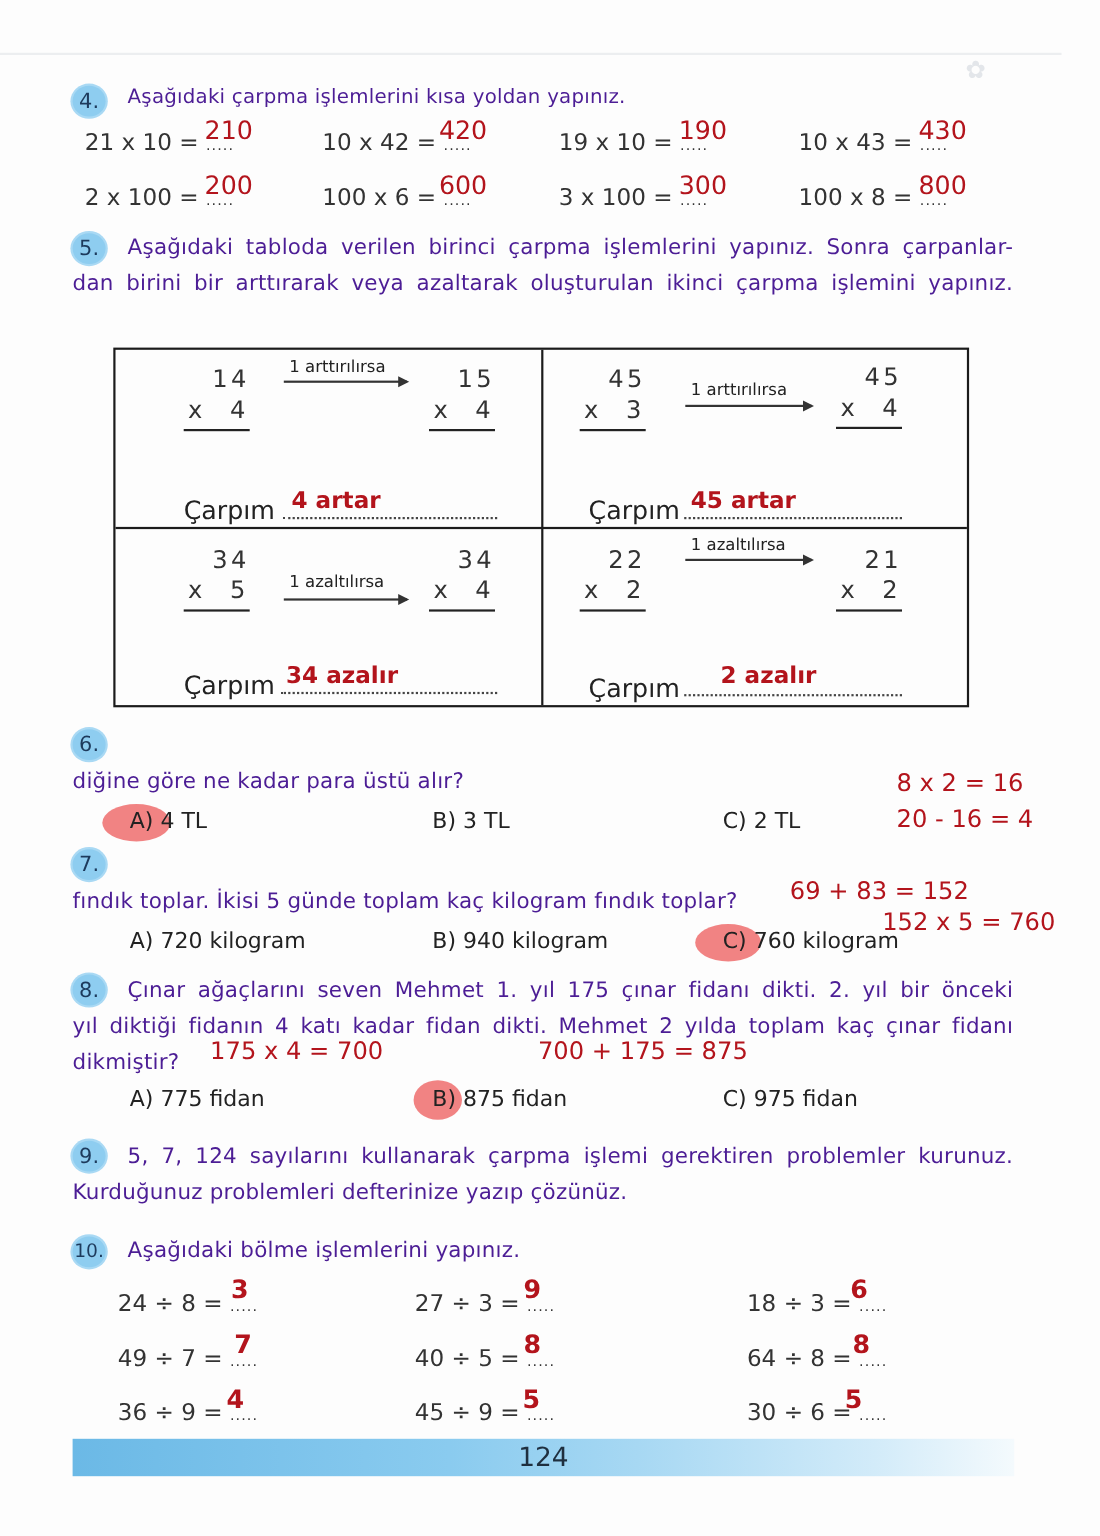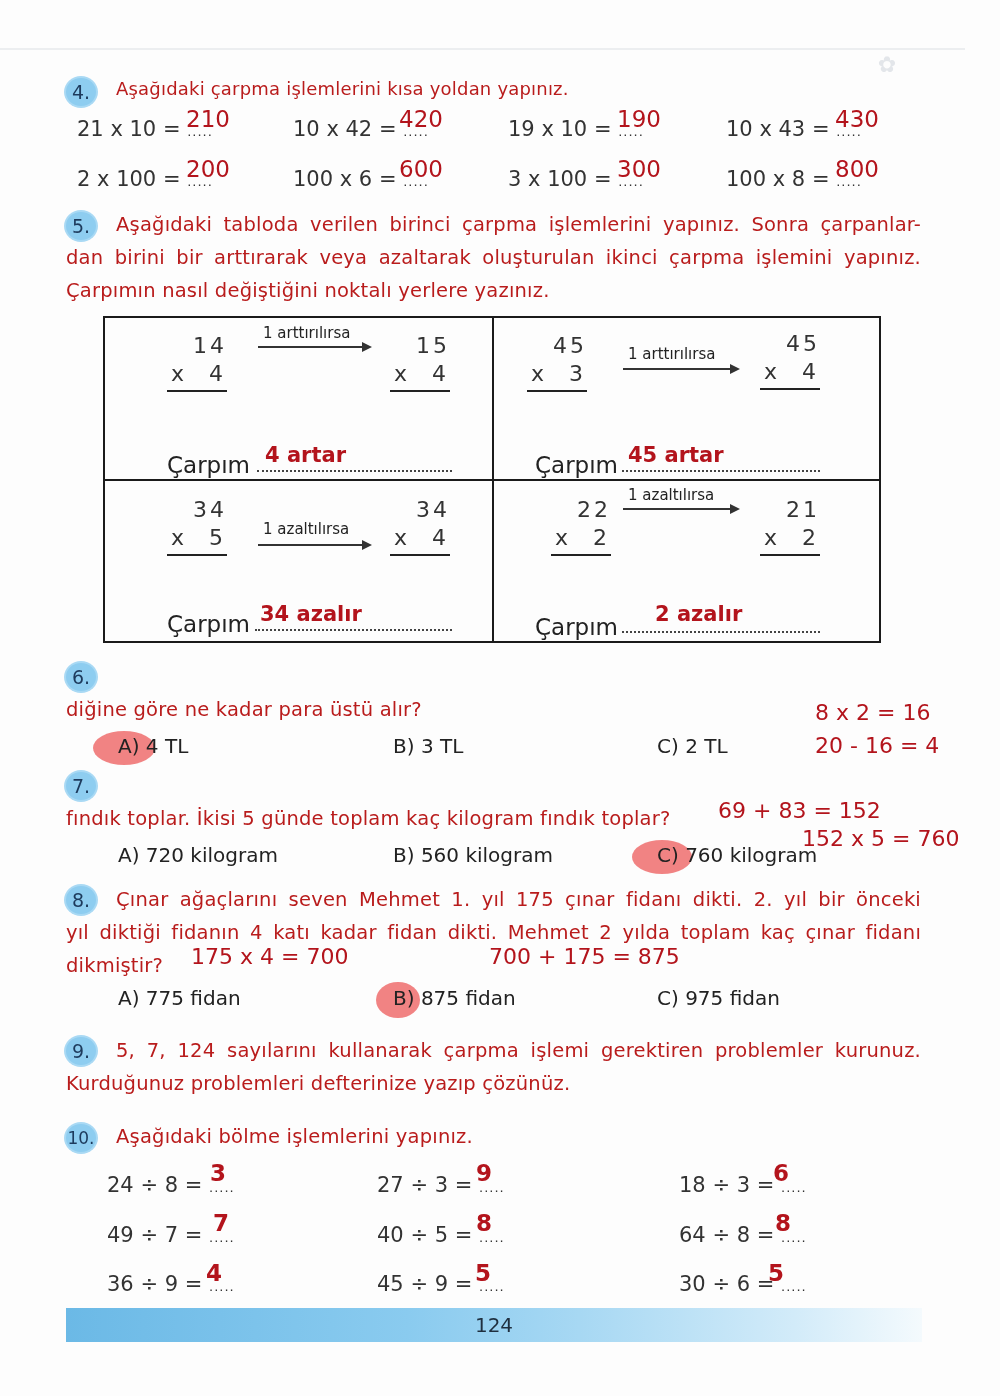--- a/index.html
+++ b/index.html
@@ -6,21 +6,21 @@
   html, body { width: 1000px; height: 1396px; background: #ffffff; overflow: hidden; }
   body { position: relative; font-family: "DejaVu Sans", sans-serif; color: #1e1e1e; }
   .page { position: absolute; left: 0; top: 0; width: 1000px; height: 1396px; background: #fdfdfd; }
   .faint-rule { position: absolute; left: 0; top: 48px; width: 965px; height: 2px; background: #eceef0; }
   .ghost-logo { position: absolute; left: 828px; top: 52px; width: 118px; height: 30px; color: #e3e6ea; font-size: 22px; text-align: center; }
   .badge {
     position: absolute; width: 30px; height: 28px; border-radius: 50%;
     background: #8ecdf0; color: #1d3a5c; font-size: 19px; line-height: 28px; text-align: center;
     box-shadow: 0 0 0 2px #a9d9f4;
   }
-  .q-text { position: absolute; font-size: 19.5px; line-height: 33px; color: #b91c1c; letter-spacing: 0.2px; }
+  .q-text { position: absolute; font-size: 19.5px; line-height: 33px; color: #4c1d95; letter-spacing: 0.2px; }
   .q-text.justify { text-align: justify; text-align-last: justify; }
   .eq { position: absolute; font-size: 21px; color: #333; white-space: nowrap; }
   .eq .dots { font-size: 13px; letter-spacing: 1px; color: #333; }
   .ans { position: absolute; font-size: 23px; color: #b3141c; font-weight: normal; white-space: nowrap; }
   .ans.bold { font-weight: bold; }
 
   
   .tbl { position: absolute; left: 103px; top: 316px; width: 778px; height: 327px; border: 2px solid #1b1b1b; }
   .tbl .vline { position: absolute; left: 387px; top: 0; width: 2px; height: 100%; background: #1b1b1b; }
   .tbl .hline { position: absolute; left: 0; top: 161px; width: 100%; height: 2px; background: #1b1b1b; }
@@ -33,21 +33,21 @@
   .carpim { position: absolute; font-size: 23px; color: #222; white-space: nowrap; }
   .dotline { position: absolute; height: 2px; border-bottom: 2px dotted #444; }
   .tbl-ans { position: absolute; font-size: 21px; color: #b3141c; font-weight: bold; white-space: nowrap; }
 
   .opt { position: absolute; font-size: 20px; color: #222; white-space: nowrap; }
   .highlight { position: absolute; background: #f07c7c; border-radius: 50%; opacity: 0.95; }
   .work { position: absolute; font-size: 22px; color: #b3141c; white-space: nowrap; }
 
   .footer-bar { position: absolute; left: 66px; top: 1308px; width: 856px; height: 34px;
     background: linear-gradient(90deg, #6bb9e6 0%, #8acbef 40%, #a7d8f3 60%, #d2ebf9 85%, #f4fafd 100%); }
-  .page-num { position: absolute; left: 0; top: 0; width: 100%; text-align: center; font-size: 20px; line-height: 34px; color: #1f2f3f; }
+  .page-num { position: absolute; left: 0; top: 0; width: 100%; text-align: center; font-size: 24px; line-height: 34px; color: #1f2f3f; }
 </style>
 </head>
 <body>
 
 <div class="page">
   <div class="faint-rule"></div>
   <div class="ghost-logo">✿</div>
 
   <div class="badge" style="left:66px; top:78px;">4.</div>
   <div class="q-text" style="left:116px; top:72px; font-size:18px;">Aşağıdaki çarpma işlemlerini kısa yoldan yapınız.</div>
@@ -66,21 +66,20 @@
   <div class="eq" style="left:293px; top:167px;"><span>100 x 6 =</span> <span class="dots">.....</span></div>
   <div class="ans" style="left:399px; top:156px;">600</div>
   <div class="eq" style="left:508px; top:167px;"><span>3 x 100 =</span> <span class="dots">.....</span></div>
   <div class="ans" style="left:617px; top:156px;">300</div>
   <div class="eq" style="left:726px; top:167px;"><span>100 x 8 =</span> <span class="dots">.....</span></div>
   <div class="ans" style="left:835px; top:156px;">800</div>
 
   <div class="badge" style="left:66px; top:212px;">5.</div>
   <div class="q-text justify" style="left:66px; top:241px; width:855px;">dan birini bir arttırarak veya azaltarak oluşturulan ikinci çarpma işlemini yapınız.</div>
   <div class="q-text justify" style="left:116px; top:208px; width:805px;">Aşağıdaki tabloda verilen birinci çarpma işlemlerini yapınız. Sonra çarpanlar-</div>
-  <div class="q-text" style="left:66px; top:274px;">Çarpımın nasıl değiştiğini noktalı yerlere yazınız.</div>
 
   <div class="tbl">
     <div class="vline"></div>
     <div class="hline"></div>
 
     <div class="mult" style="left:62px; top:14px;">
       <div class="top">14</div>
       <div class="bot">
           <span>x</span>
           <span>4</span>
@@ -132,21 +131,21 @@
       <div class="top">34</div>
       <div class="bot">
           <span>x</span>
           <span>4</span>
         </div>
     </div>
     <div class="carpim" style="left:62px; top:293px;">Çarpım</div>
     <div class="dotline" style="left:150px; top:311px; width:197px;"></div>
     <div class="tbl-ans" style="left:155px; top:284px;">34 azalır</div>
 
-    <div class="mult" style="left:422px; top:178px;margin-left:24px;">
+    <div class="mult" style="left:422px; top:178px;">
       <div class="top">22</div>
       <div class="bot">
           <span>x</span>
           <span>2</span>
         </div>
     </div>
     <div class="arrow-label" style="left:523px; top:168px;">1 azaltılırsa</div>
     <div class="arrow" style="left:518px; top:190px; width:115px;"></div>
     <div class="mult" style="left:655px; top:178px;">
       <div class="top">21</div>
@@ -168,21 +167,21 @@
   <div class="opt" style="left:393px; top:734px;">B) 3 TL</div>
   <div class="opt" style="left:657px; top:734px;">C) 2 TL</div>
   <div class="work" style="left:815px; top:733px;">20 - 16 = 4</div>
 
   <div class="badge" style="left:66px; top:772px;">7.</div>
   <div class="q-text" style="left:66px; top:802px;">fındık toplar. İkisi 5 günde toplam kaç kilogram fındık toplar?</div>
   <div class="work" style="left:718px; top:798px;">69 + 83 = 152</div>
   <div class="work" style="left:802px; top:826px;">152 x 5 = 760</div>
   <div class="highlight" style="left:632px; top:840px; width:60px; height:34px;"></div>
   <div class="opt" style="left:118px; top:843px;">A) 720 kilogram</div>
-  <div class="opt" style="left:393px; top:843px;">B) 560 kilogram</div>
+  <div class="opt" style="left:393px; top:843px;">B) 940 kilogram</div>
   <div class="opt" style="left:657px; top:843px;">C) 760 kilogram</div>
 
   <div class="badge" style="left:66px; top:886px;">8.</div>
   <div class="q-text justify" style="left:116px; top:883px; width:805px;">Çınar ağaçlarını seven Mehmet 1. yıl 175 çınar fidanı dikti. 2. yıl bir önceki</div>
   <div class="q-text justify" style="left:66px; top:916px; width:855px;">yıl diktiği fidanın 4 katı kadar fidan dikti. Mehmet 2 yılda toplam kaç çınar fidanı</div>
   <div class="q-text" style="left:66px; top:949px;">dikmiştir?</div>
   <div class="work" style="left:191px; top:944px;">175 x 4 = 700</div>
   <div class="work" style="left:489px; top:944px;">700 + 175 = 875</div>
   <div class="highlight" style="left:376px; top:982px; width:44px; height:36px;"></div>
   <div class="opt" style="left:118px; top:986px;">A) 775 fidan</div>

